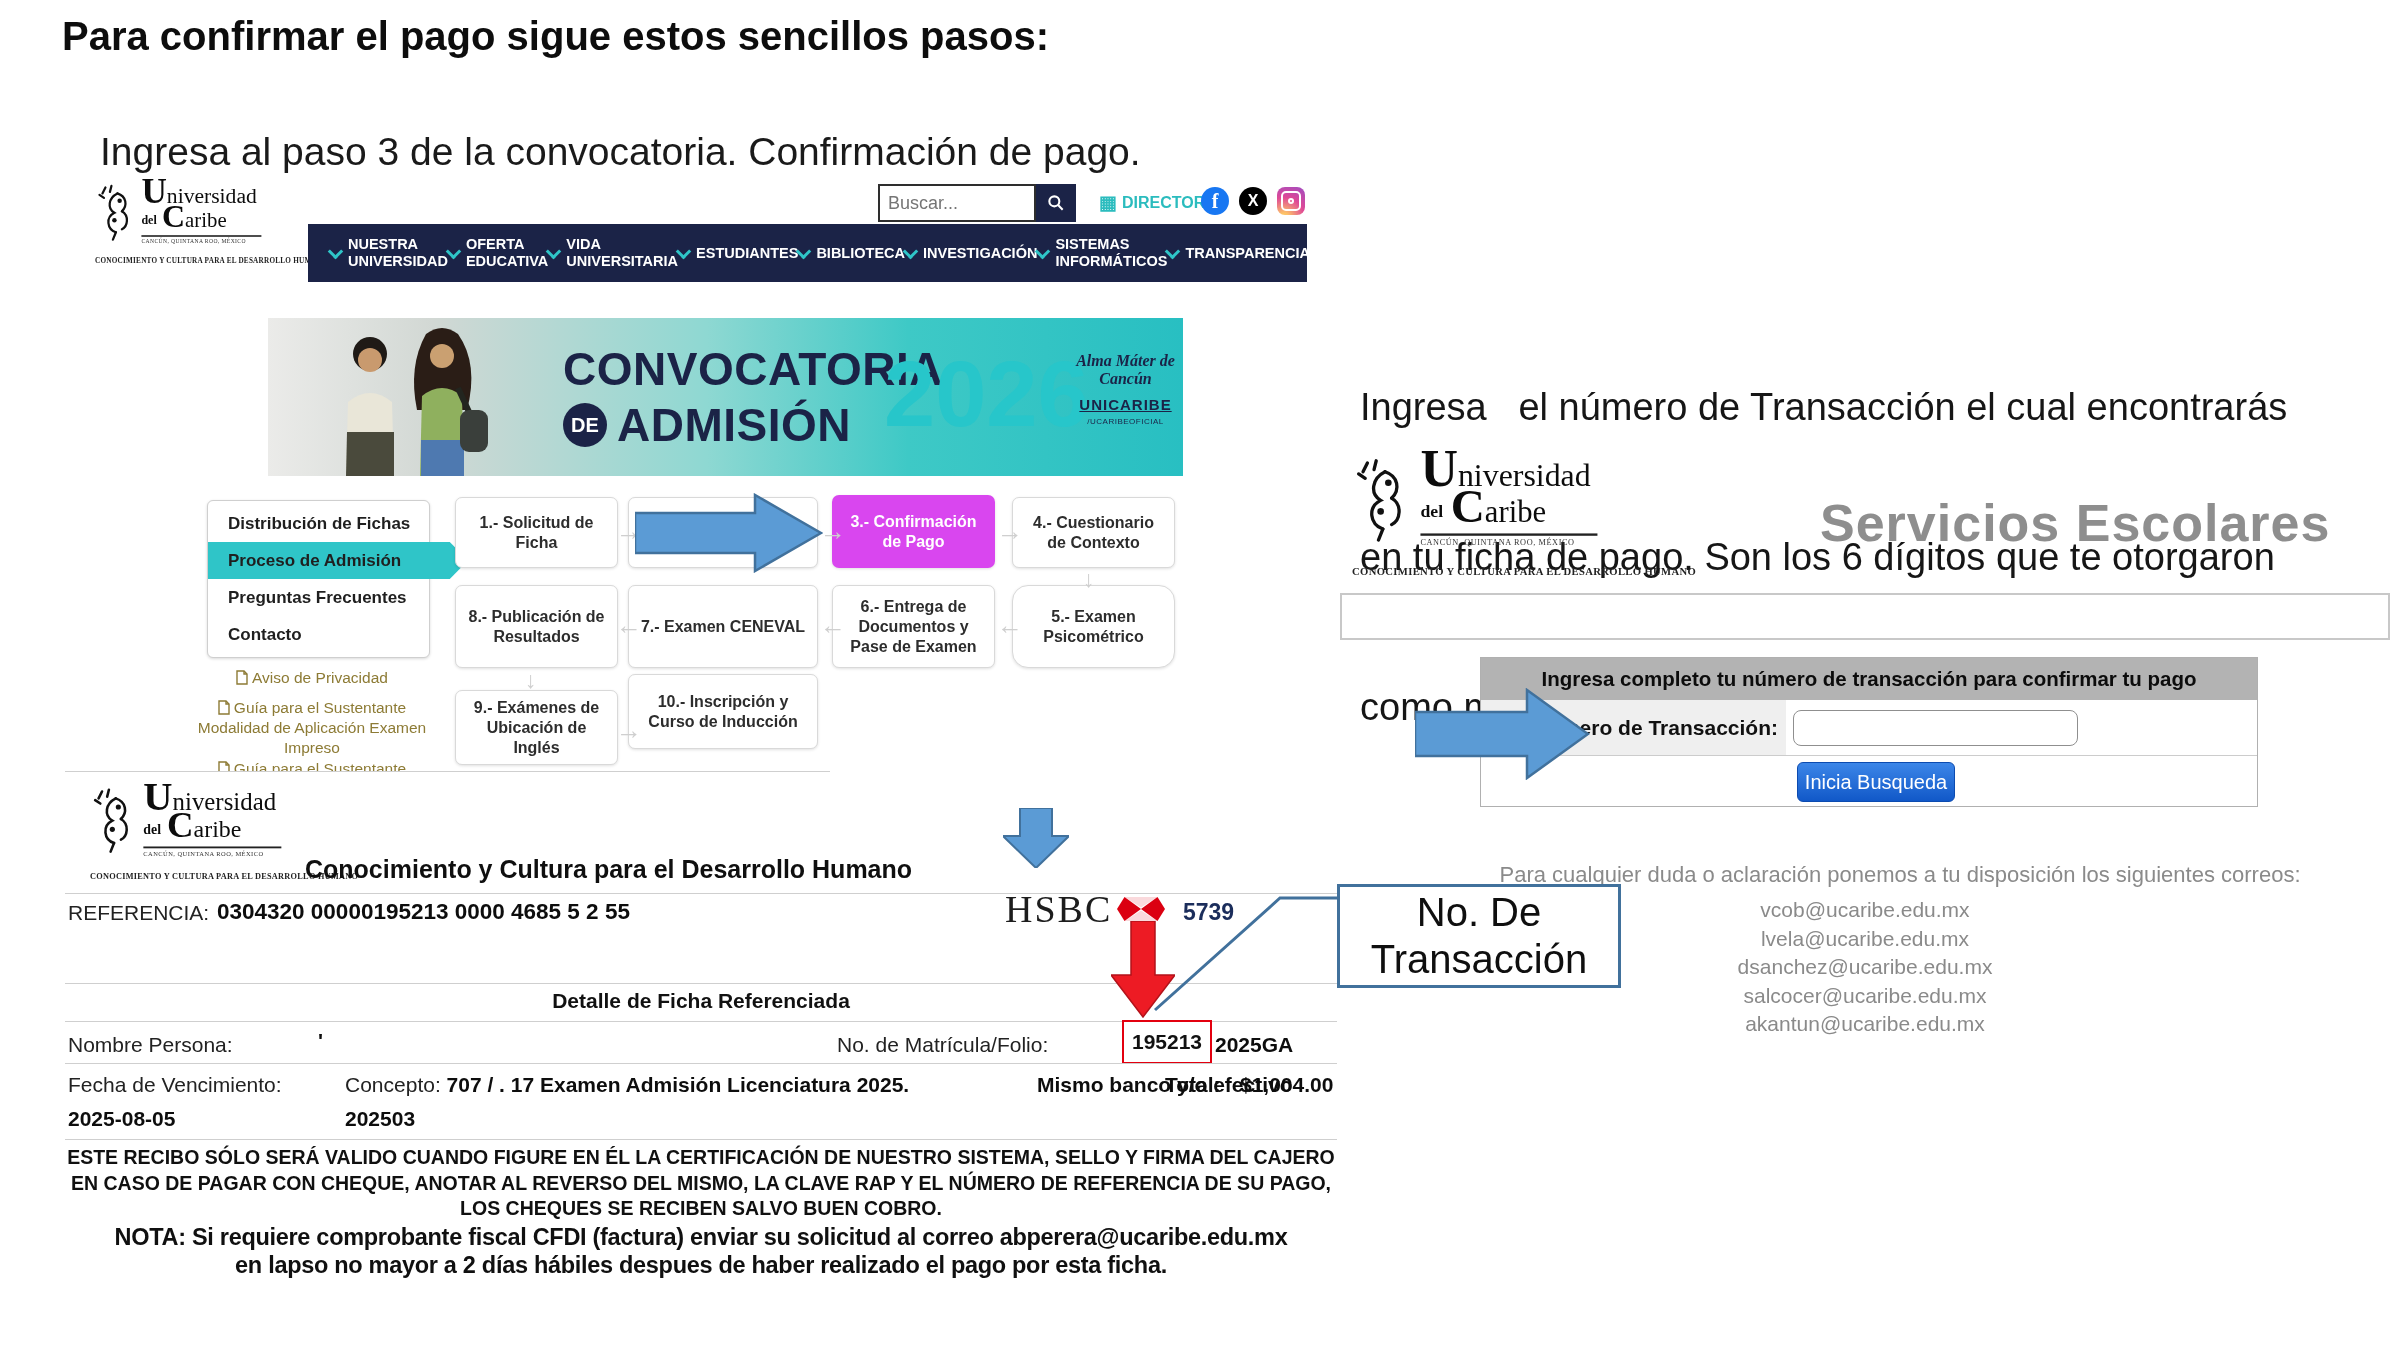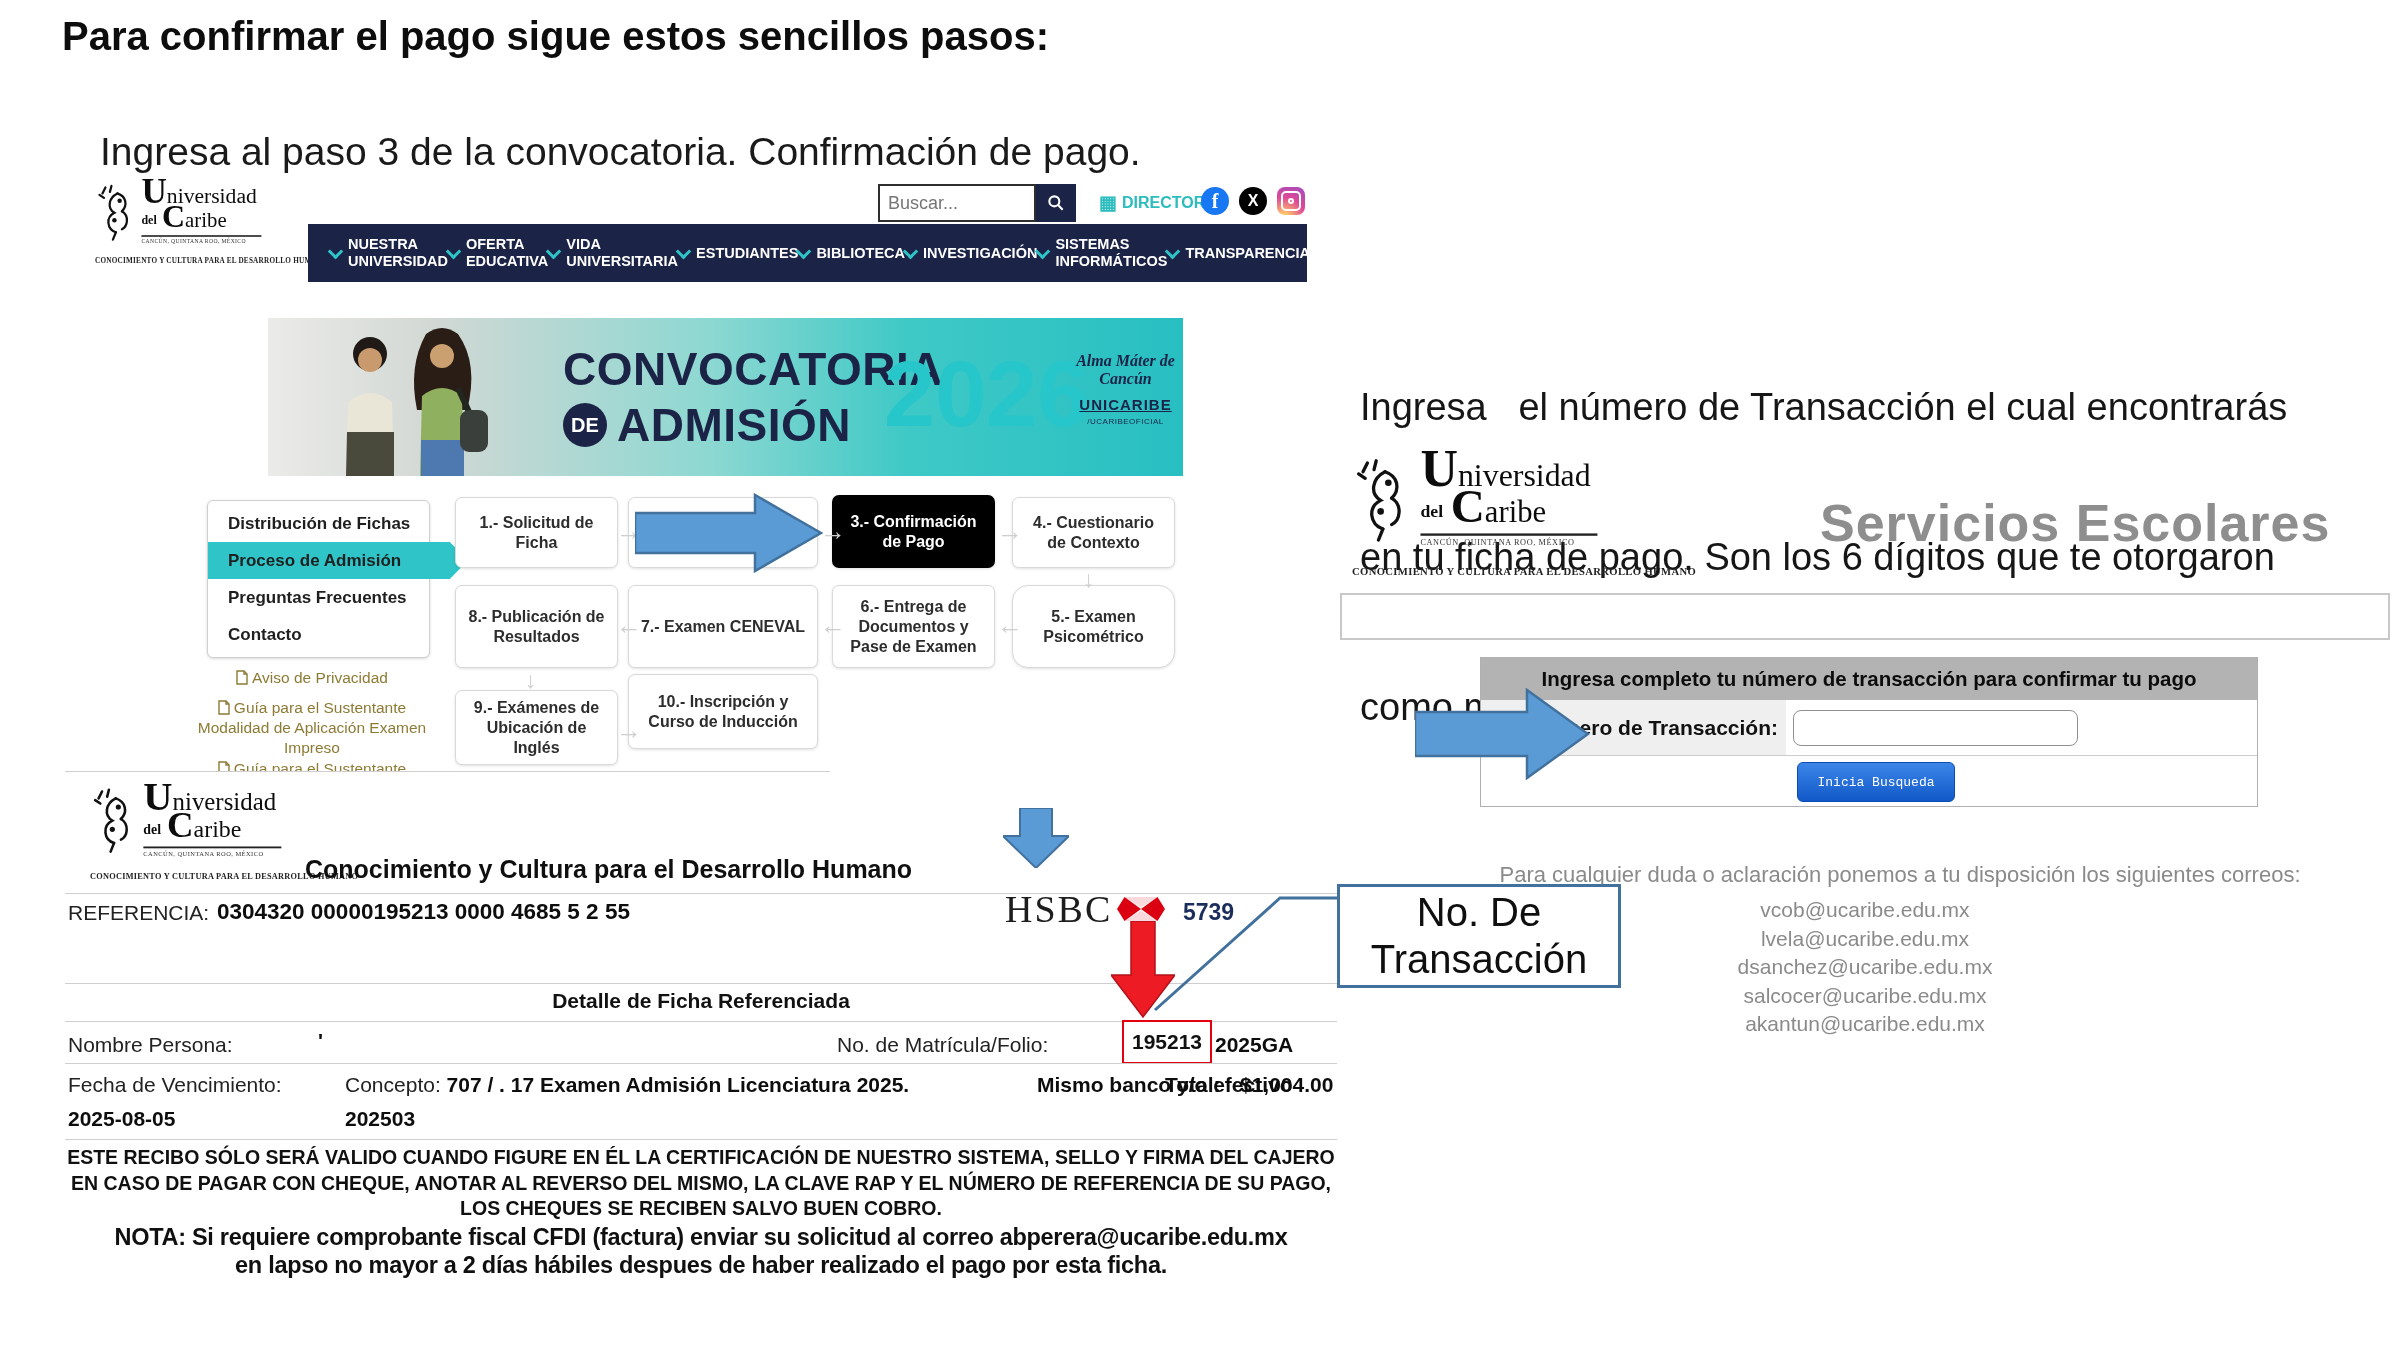--- a/index.html
+++ b/index.html
@@ -68,21 +68,21 @@
 
   .sidebar{position:absolute;left:112px;top:322px;width:221px;background:#fff;border:1px solid #cfcfcf;
            border-radius:6px;box-shadow:0 1px 3px rgba(0,0,0,.15);padding:4px 0;overflow:visible;}
   .sb-item{height:37px;line-height:37px;padding-left:20px;font-size:17px;font-weight:700;color:#1f1f1f;cursor:pointer;}
   .sb-item.active{background:#2fc5c8;width:240px;clip-path:polygon(0 0,93% 0,100% 50%,93% 100%,0 100%);}
 
   .stepbox{position:absolute;background:#fff;border:1px solid #d9d9d9;border-radius:7px;
            box-shadow:0 1px 3px rgba(0,0,0,.12);display:flex;align-items:center;justify-content:center;
            text-align:center;font-size:16px;font-weight:600;color:#2d2d2d;line-height:1.25;
            padding:4px 10px;box-sizing:border-box;cursor:pointer;}
-  .stepbox.navy{background:#000000;color:#fff;border:none;}
+  .stepbox.navy{background:#d946ef;color:#fff;border:none;}
   .flow-ar{position:absolute;font-size:26px;font-weight:700;color:#cfcfcf;}
 
   .glink{position:absolute;text-align:center;font-size:15.5px;color:#8d7b35;line-height:20px;cursor:pointer;}
   .glink svg{vertical-align:-2px;margin-right:4px;}
 
   
   .receipt{left:65px;top:771px;width:1272px;height:515px;background:#fff;}
   .hl{position:absolute;height:1px;background:#cfcfcf;left:0;width:1272px;}
   .r-tagline{position:absolute;left:240px;top:84px;font-size:25px;font-weight:700;color:#0f0f0f;}
   .r-lab{font-size:21px;color:#222;}
@@ -109,22 +109,22 @@
   .pform{left:1480px;top:657px;width:778px;height:150px;border:1px solid #b0b0b0;background:#fff;box-sizing:border-box;}
   .pform-head{height:42px;background:#b3b3b3;display:flex;align-items:center;justify-content:center;
               font-size:20.5px;font-weight:700;color:#0c0c0c;}
   .pform-label{position:absolute;left:0;top:42px;width:305px;height:55px;background:#efefef;display:flex;
                align-items:center;justify-content:flex-end;padding-right:8px;box-sizing:border-box;
                font-size:21px;font-weight:700;}
   .pform-input{position:absolute;left:312px;top:52px;width:285px;height:36px;border:1.5px solid #8f8f8f;
                border-radius:8px;box-sizing:border-box;font-size:20px;padding:0 8px;outline:none;}
   .pform-div{position:absolute;left:0;top:97px;width:776px;height:1px;background:#cccccc;}
   .pform-btn{position:absolute;left:316px;top:104px;width:158px;height:40px;border:1px solid #0c4bb0;border-radius:6px;
-             background:linear-gradient(#3c86e8,#1158c8);color:#fff;font-size:13px;cursor:pointer;
-             font-family:Liberation Mono, monospace;}
+             background:linear-gradient(#3c86e8,#1158c8);color:#fff;font-size:20px;cursor:pointer;
+             font-family:Liberation Sans, sans-serif;}
   .phelp{left:1400px;top:862px;width:1000px;text-align:center;font-size:22px;color:#8a8a8a;}
   .pemails{left:1365px;top:896px;width:1000px;text-align:center;font-size:21px;color:#8a8a8a;line-height:28.5px;}
 </style>
 </head>
 <body>
 
 <div id="canvas">
 
   <div class="abs slide-title">Para confirmar el pago sigue estos sencillos pasos:</div>
   <div class="abs caption1">Ingresa al paso 3 de la convocatoria. Confirmación de pago.</div>

